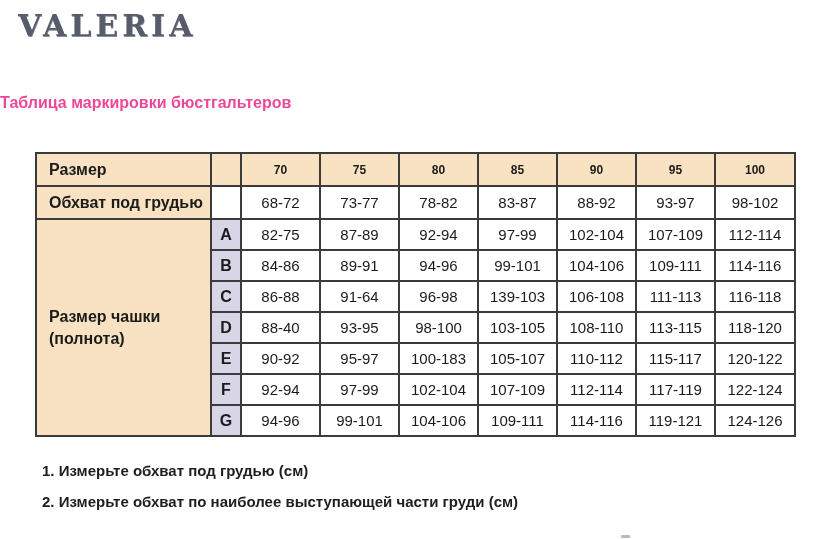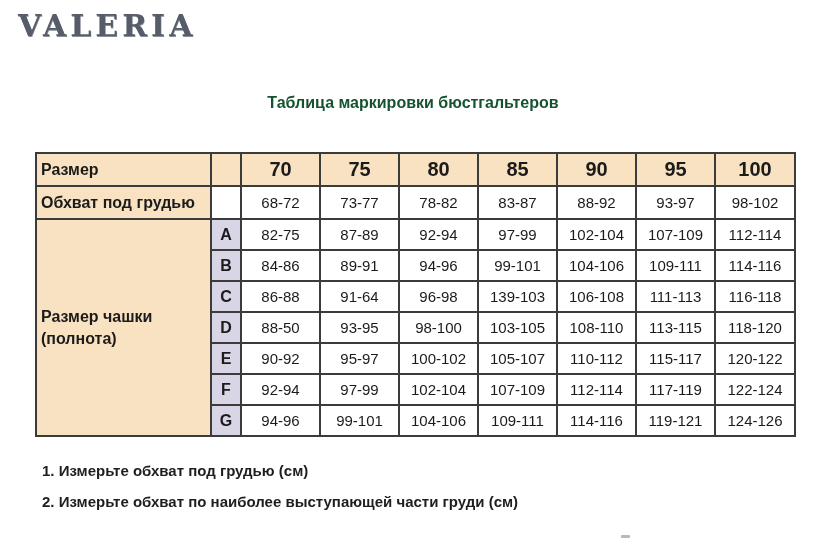--- a/index.html
+++ b/index.html
@@ -22,24 +22,23 @@
     letter-spacing: 4px;
     color: #565c69;
     text-shadow: 0.5px 0.5px 0 #8a8f9a;
   }
 
   .page-title {
     position: absolute;
     top: 94px;
     left: 0;
     right: 0;
-    text-align: center;
     font-size: 16px;
     font-weight: bold;
-    color: #14532d;
+    color: #ec4899;
   }
 
   table.size-table {
     position: absolute;
     left: 35px;
     top: 152px;
     width: 760px;
     border-collapse: collapse;
     table-layout: fixed;
   }
@@ -53,25 +52,25 @@
     background: #ffffff;
     overflow: hidden;
     white-space: nowrap;
   }
   .size-table tr.header-row td,
   .size-table tr.underbust-row td { height: 33px; }
 
   .size-table td.peach { background: #f9e2c1; }
   .size-table td.label {
     text-align: left;
-    padding: 0 4px;
+    padding: 0 12px;
     font-weight: bold;
     font-size: 16px;
   }
-  .size-table td.hdr { font-weight: bold; font-size: 20px; }
+  .size-table td.hdr { font-weight: bold; font-size: 12px; }
   .size-table td.letter {
     background: #d8d5e7;
     font-weight: bold;
     font-size: 16px;
   }
   .size-table td.cup-label {
     white-space: normal;
     line-height: 1.35;
     margin-top: 8px;
   }
@@ -166,33 +165,33 @@
         <td class="val">86-88</td>
         <td class="val">91-64</td>
         <td class="val">96-98</td>
         <td class="val">139-103</td>
         <td class="val">106-108</td>
         <td class="val">111-113</td>
         <td class="val">116-118</td>
       </tr>
       <tr class="cup-row">
         <td class="letter">D</td>
-        <td class="val">88-50</td>
+        <td class="val">88-40</td>
         <td class="val">93-95</td>
         <td class="val">98-100</td>
         <td class="val">103-105</td>
         <td class="val">108-110</td>
         <td class="val">113-115</td>
         <td class="val">118-120</td>
       </tr>
       <tr class="cup-row">
         <td class="letter">E</td>
         <td class="val">90-92</td>
         <td class="val">95-97</td>
-        <td class="val">100-102</td>
+        <td class="val">100-183</td>
         <td class="val">105-107</td>
         <td class="val">110-112</td>
         <td class="val">115-117</td>
         <td class="val">120-122</td>
       </tr>
       <tr class="cup-row">
         <td class="letter">F</td>
         <td class="val">92-94</td>
         <td class="val">97-99</td>
         <td class="val">102-104</td>

